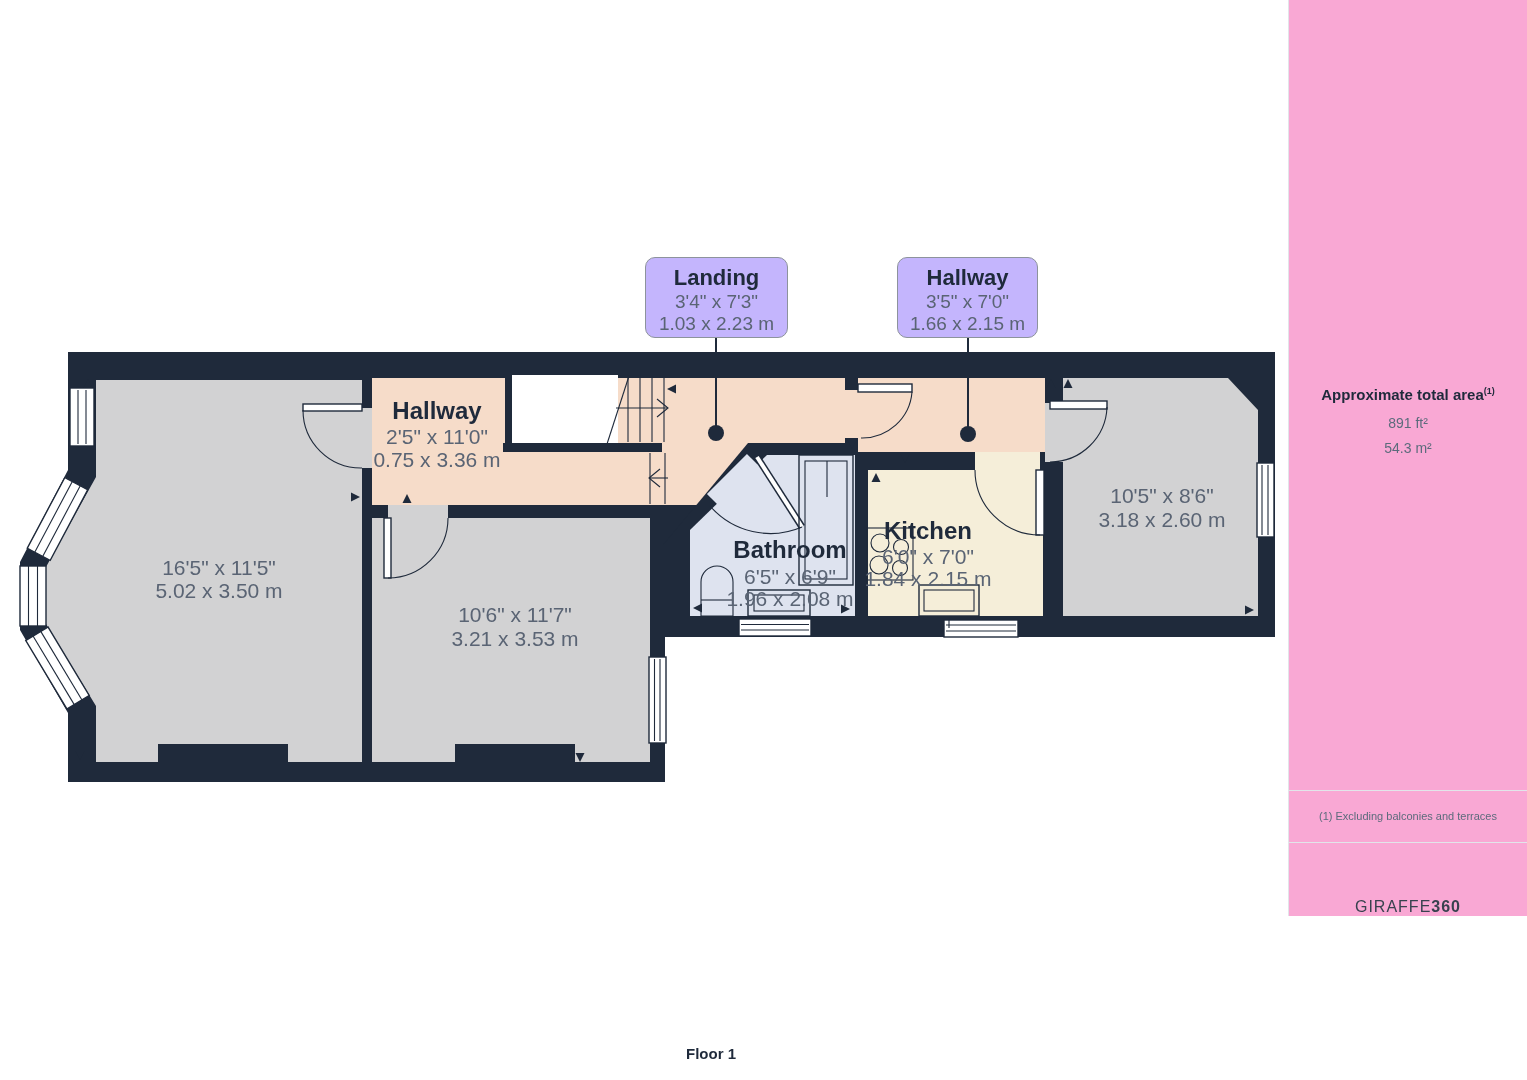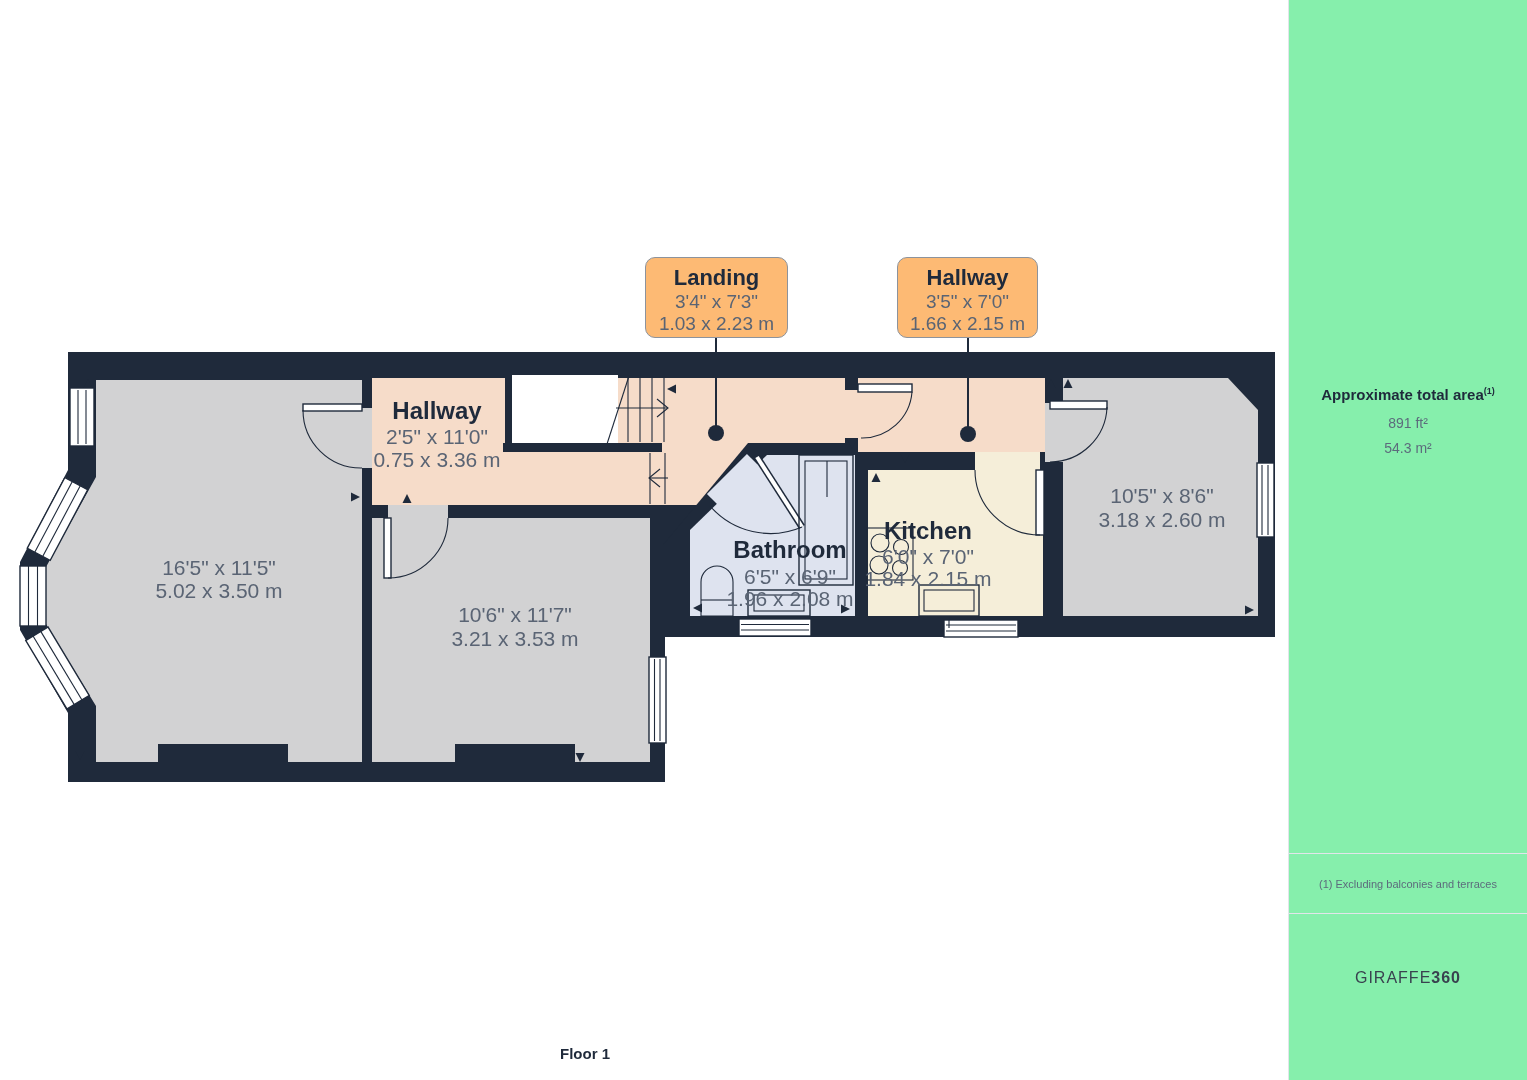--- a/index.html
+++ b/index.html
@@ -18,32 +18,32 @@
   .whs{fill:#fff;stroke:var(--wall);stroke-width:1.4;}
   .sl{stroke:var(--wall);stroke-width:1.4;fill:none;}
   .sl2{stroke:var(--wall);stroke-width:2;fill:none;}
   .thin{stroke:var(--wall);stroke-width:1.1;fill:none;}
   .mk{fill:var(--wall);}
   .openb{stroke:var(--room-blue);stroke-width:20;}
   text.rname{font-size:24px;font-weight:700;fill:var(--name-text);text-anchor:middle;}
   text.rdim{font-size:21px;fill:var(--dim-text);text-anchor:middle;}
 
   
-  .callout{position:absolute;background:#fdba74;border:1.6px solid var(--callout-border);
+  .callout{position:absolute;background:#c4b5fd;border:1.6px solid var(--callout-border);
            border-radius:10px;text-align:center;box-sizing:border-box;padding-top:7px;}
   .callout .t{font-size:22px;font-weight:700;color:var(--name-text);line-height:1.2;}
   .callout .d{font-size:19px;color:var(--dim-text);line-height:1.15;}
   #callout-landing{left:645px;top:257px;width:143px;height:81px;}
   #callout-hallway{left:897px;top:257px;width:141px;height:81px;}
 
-  .floor-label{position:absolute;left:560px;top:1045px;width:176px;text-align:left;
+  .floor-label{position:absolute;left:560px;top:1045px;width:176px;text-align:right;
                font-size:15px;font-weight:700;color:var(--name-text);}
 
   
-  .sidebar{position:absolute;left:1288px;top:0;width:239px;height:1080px;background:#86efac;
+  .sidebar{position:absolute;left:1288px;top:0;width:239px;height:916px;background:#f9a8d4;
            border-left:1px solid var(--sidebar-border);box-sizing:border-box;
            display:flex;flex-direction:column;}
   .sb-main{height:854px;box-sizing:border-box;border-bottom:1px solid var(--sidebar-border);
            text-align:center;padding-top:386px;}
   .sb-title{font-size:15px;font-weight:700;color:var(--sidebar-heading);}
   .sb-title sup{font-size:9px;}
   .sb-val{font-size:14px;color:var(--sidebar-text);margin-top:12px;}
   .sb-val + .sb-val{margin-top:9px;}
   .sb-footnote{height:60px;box-sizing:border-box;border-bottom:1px solid var(--sidebar-border);
                display:flex;align-items:center;justify-content:center;

